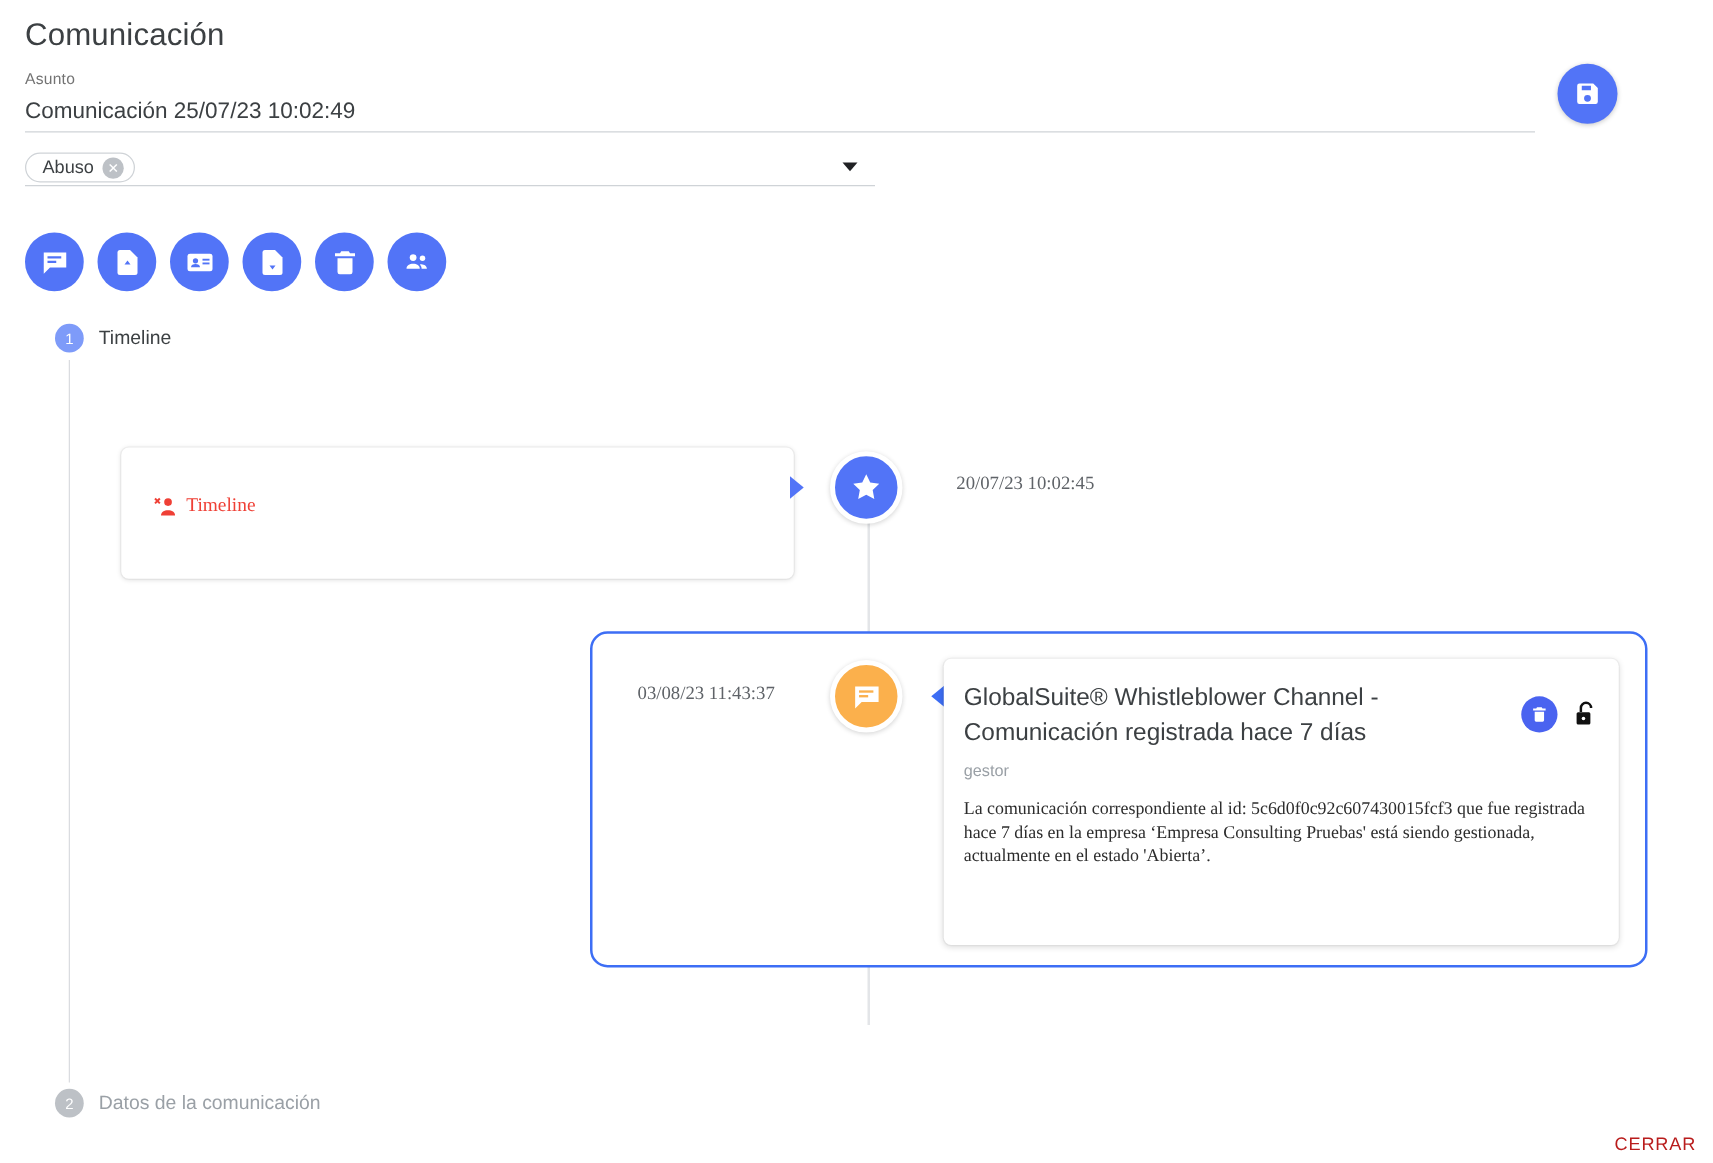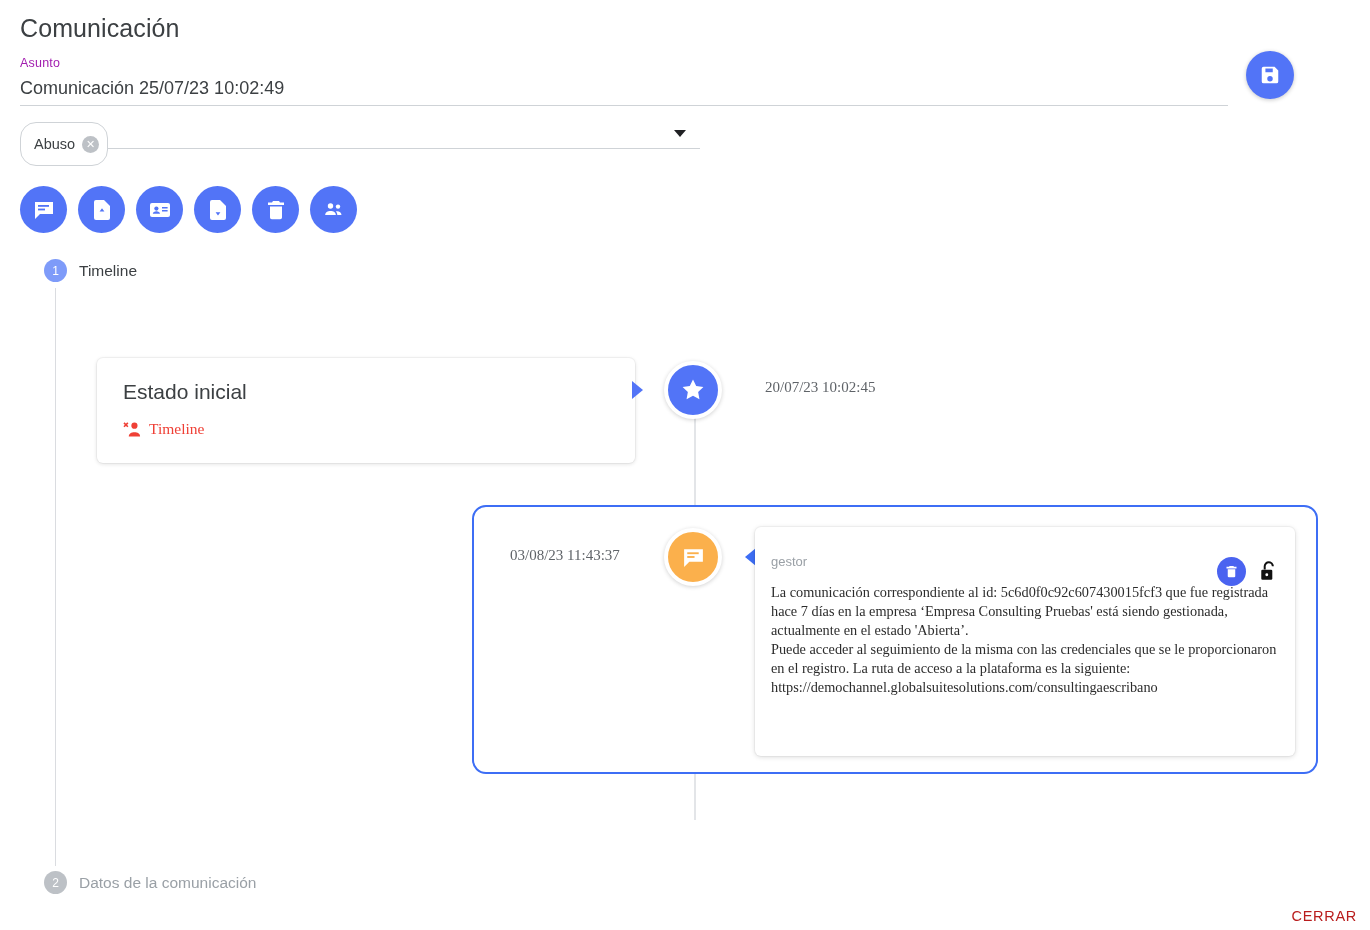--- a/index.html
+++ b/index.html
@@ -13,35 +13,35 @@
   .page { position: relative; width: 1370px; height: 930px; background: #fff; }
 
   
   .title {
     position: absolute; left: 20px; top: 14px;
     font-size: 25px; color: #3c4043; font-weight: 400; letter-spacing: .1px;
   }
 
   .field-asunto { position: absolute; left: 20px; top: 56px; width: 1208px; }
   .field-label {
-    font-size: 12.5px; color: #a21caf; letter-spacing: .2px; display: block;
+    font-size: 12.5px; color: #737373; letter-spacing: .2px; display: block;
   }
   .field-value {
     font-size: 18px; color: #3c4043; padding-top: 8px; padding-bottom: 6px;
     display: block; white-space: nowrap;
   }
   .underline { border-bottom: 1px solid #cfd3d7; height: 1px; width: 100%; }
 
   .field-categorias { position: absolute; left: 20px; top: 114px; width: 680px; }
   .chip-row { position: relative; height: 34px; padding-top: 8px; }
   .chip {
     display: inline-flex; align-items: center; gap: 7px;
     border: 1px solid #cfd3d7; border-radius: 16px;
     padding: 3px 8px 3px 13px; background: #fff;
-    font-size: 14.5px; color: #3c4043; height: 44px;
+    font-size: 14.5px; color: #3c4043; height: 24px;
   }
   .chip-x {
     width: 17px; height: 17px; border-radius: 50%; background: #bdc1c6;
     color: #fff; font-size: 11px; line-height: 17px; text-align: center;
     font-weight: 700; cursor: pointer; font-family: "DejaVu Sans", sans-serif;
   }
   .caret {
     position: absolute; right: 14px; top: 16px;
     width: 0; height: 0; border-left: 6px solid transparent;
     border-right: 6px solid transparent; border-top: 7px solid #202124;
@@ -253,21 +253,20 @@
   </div>
 
   <div class="step-row step-2">
     <span class="step-badge badge-inactive">2</span>
     <span class="step-label muted">Datos de la comunicación</span>
   </div>
 
   <div class="tl-axis"></div>
 
   <div class="ev1-card">
-    <div class="ev1-title">Estado inicial</div>
     <div class="ev1-status">
       <svg width="19" height="17" viewBox="0 0 24 22">
         <circle cx="14.5" cy="6" r="4" fill="#ef4036"></circle>
         <path fill="#ef4036" d="M7.2 20c0-3.6 3.3-5.4 7.3-5.4s7.3 1.8 7.3 5.4H7.2z"></path>
         <path stroke="#ef4036" stroke-width="2.1" d="M1 2.4l5 5M6 2.4l-5 5"></path>
       </svg>
       <span>Timeline</span>
     </div>
   </div>
   <div class="ev1-arrow"></div>
@@ -283,24 +282,24 @@
   <div class="node node-chat">
     <svg width="25" height="25" viewBox="0 0 24 24">
       <path fill="#fff" d="M3 4h18v12H8l-5 5V4z"></path>
       <rect x="6" y="7" width="11" height="1.8" fill="#fbb04c"></rect>
       <rect x="6" y="10.6" width="7" height="1.8" fill="#fbb04c"></rect>
     </svg>
   </div>
   <div class="ev2-arrow"></div>
 
   <div class="ev2-card">
+    <div class="ev2-title">GlobalSuite® Whistleblower Channel - Comunicación registrada hace 7 días</div>
     <div class="ev2-sub">gestor</div>
     <div class="ev2-body">
       <div>La comunicación correspondiente al id: 5c6d0f0c92c607430015fcf3 que fue registrada hace 7 días en la empresa ‘Empresa Consulting Pruebas' está siendo gestionada, actualmente en el estado 'Abierta’.</div>
-      <div>Puede acceder al seguimiento de la misma con las credenciales que se le proporcionaron en el registro. La ruta de acceso a la plataforma es la siguiente: https://demochannel.globalsuitesolutions.com/consultingaescribano</div>
     </div>
     <div class="ev2-actions">
       <div class="del-btn">
         <svg width="15" height="15" viewBox="0 0 24 24">
           <path fill="#fff" d="M9 3h6l1 1.5h4V7H4V4.5h4L9 3zM6 8.5h12v11a1.8 1.8 0 0 1-1.8 1.8H7.8A1.8 1.8 0 0 1 6 19.5v-11z"></path>
         </svg>
       </div>
       <div class="lock-btn">
         <svg width="19" height="23" viewBox="0 0 20 24">
           <path d="M6 10V6.6a4.3 4.3 0 0 1 8.6 0" fill="none" stroke="#111" stroke-width="2.1"></path>

